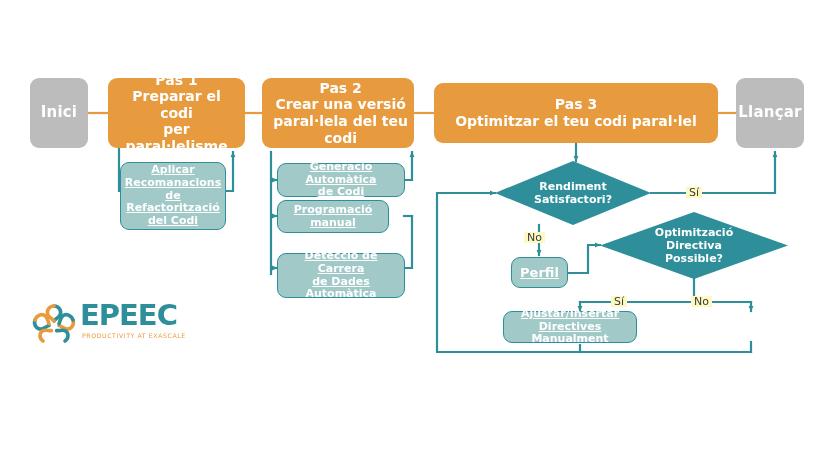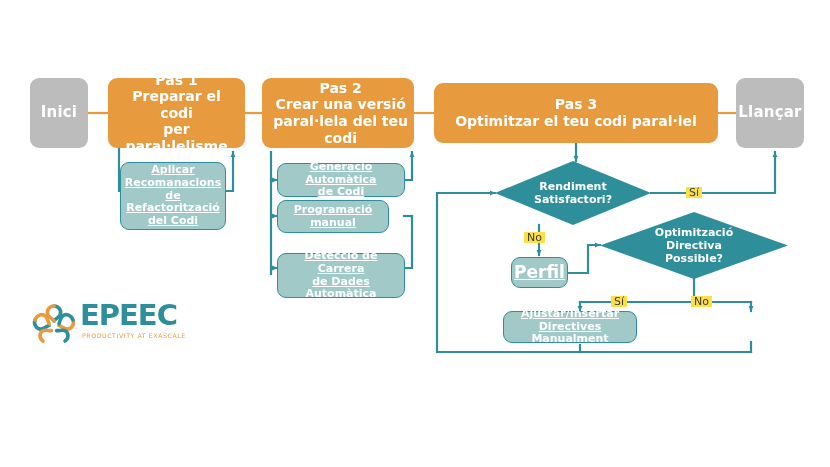--- a/index.html
+++ b/index.html
@@ -93,21 +93,21 @@
     font-size: 11px;
     line-height: 1.2;
     z-index: 2;
   }
 
   .edge-label {
     position: absolute;
     color: #3b3b3b;
     font-size: 11px;
     font-weight: normal;
-    background: #fde047;
+    background: #fef9c3;
     padding: 0 3px;
     z-index: 4;
     line-height: 1;
   }
 
   
   #logo {
     position: absolute;
     left: 30px;
     top: 298px;
@@ -232,21 +232,21 @@
   <div class="node sub-box" style="left:277px; top:200px; width:112px; height:33px;">
     <span style="white-space:pre-line;">Programació
 manual</span>
   </div>
 
   <div class="node sub-box" style="left:277px; top:253px; width:128px; height:45px;">
     <span style="white-space:pre-line;">Detecció de Carrera
 de Dades Automàtica</span>
   </div>
 
-  <div class="node sub-box" style="left:511px; top:257px; width:57px; height:31px; font-size:17px;">
+  <div class="node sub-box" style="left:511px; top:257px; width:57px; height:31px; font-size:13px;">
     <span>Perfil</span>
   </div>
 
   <div class="node sub-box" style="left:503px; top:311px; width:134px; height:32px;">
     <span style="white-space:pre-line;">Ajustar/Insertar
 Directives Manualment</span>
   </div>
 
 
   <div class="diamond" style="left:495px; top:161px; width:156px; height:64px;">

